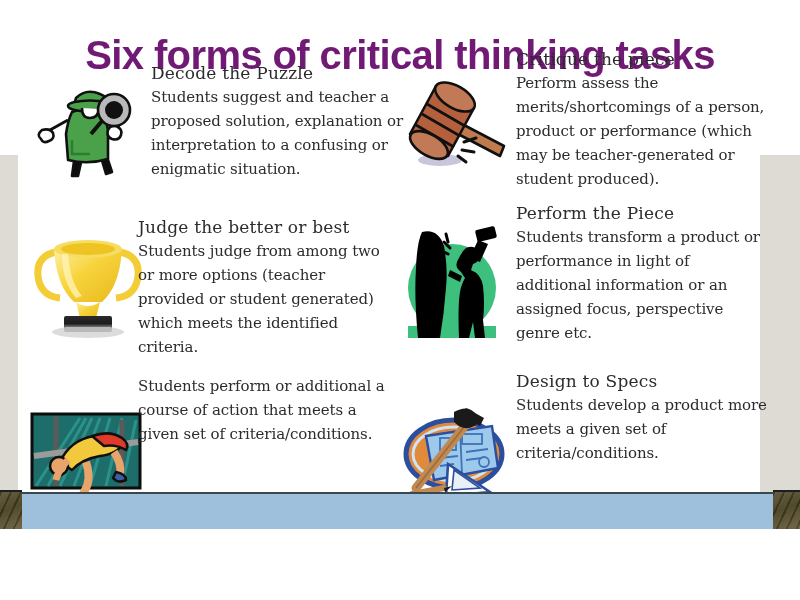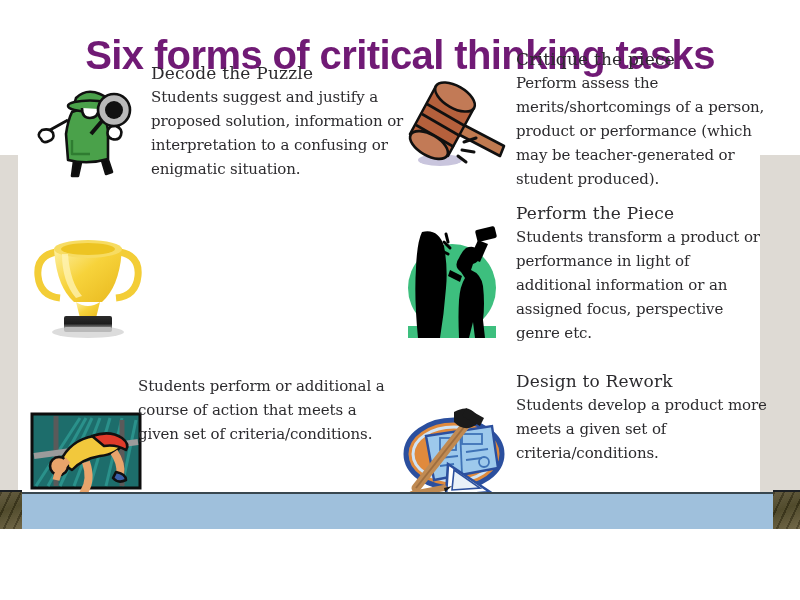--- a/index.html
+++ b/index.html
@@ -188,21 +188,21 @@
             <path d="M54 40 q0 10 8 10 q8 0 9 -9" fill="#ffffff"></path>
 
             <circle cx="86" cy="42" r="16" fill="#b9b9b9"></circle>
             <circle cx="86" cy="42" r="9" fill="#111111" stroke="none"></circle>
             <path d="M74 53 L63 66" stroke="#101010" stroke-width="4" fill="none"></path>
           </g>
         </svg>
       </div>
       <div class="item-text">
         <div class="item-title">Decode the Puzzle</div>
-        <div class="item-body">Students suggest and justify a proposed solution, information or interpretation to a confusing or enigmatic situation.</div>
+        <div class="item-body">Students suggest and teacher a proposed solution, explanation or interpretation to a confusing or enigmatic situation.</div>
       </div>
     </div>
 
     <div class="item col-r row-1" id="item-critique">
       <div class="item-icon">
         <svg class="icon-svg" viewBox="0 0 120 120" xmlns="http://www.w3.org/2000/svg">
           <ellipse cx="48" cy="96" rx="22" ry="6" fill="#c9c5dd"></ellipse>
           <g stroke="#101010" stroke-width="2.6" stroke-linejoin="round">
 
             <path d="M70 60 L112 82 L108 92 L66 70 Z" fill="#c07a50"></path>
@@ -256,20 +256,24 @@
           <ellipse cx="60" cy="25" rx="27" ry="6" fill="#edc422"></ellipse>
 
           <path d="M40 30 Q42 58 54 72 L48 74 Q34 58 34 30 Z" fill="#fff4b8" opacity="0.75"></path>
 
           <path d="M48 78 Q60 86 72 78 L68 94 L52 94 Z" fill="url(#goldg)"></path>
 
           <rect x="36" y="92" width="48" height="14" rx="2" fill="url(#baseg)"></rect>
           <rect x="36" y="103" width="48" height="5" rx="2" fill="#b9b9b9"></rect>
         </svg>
       </div>
+      <div class="item-text">
+        <div class="item-title">Judge the better or best</div>
+        <div class="item-body">Students judge from among two or more options (teacher provided or student generated) which meets the identified criteria.</div>
+      </div>
     </div>
 
     <div class="item col-r row-2" id="item-rework">
       <div class="item-icon">
         <svg class="icon-svg" viewBox="0 0 120 120" xmlns="http://www.w3.org/2000/svg">
           <ellipse cx="60" cy="70" rx="44" ry="44" fill="#3dbf7e"></ellipse>
           <rect x="16" y="108" width="88" height="12" fill="#3dbf7e"></rect>
 
           <path d="M30 14 q16 -4 22 14 q4 22 2 42 q-2 26 -6 50 L26 120 q-4 -40 -2 -70 q1 -26 6 -36 Z" fill="#000000"></path>
 
@@ -361,21 +365,21 @@
           <path d="M74 12 L92 22 L88 30 L70 20 Z" fill="#1a1a1a"></path>
 
           <path d="M56 68 L98 96 L54 100 Z" fill="#ffffff" stroke="#2b4f9e" stroke-width="2.6"></path>
           <path d="M62 74 L88 92 L60 94 Z" fill="#e8f0f8" stroke="#2b4f9e" stroke-width="1.6"></path>
 
           <path d="M20 98 L52 92" stroke="#c08a52" stroke-width="6" stroke-linecap="round"></path>
           <path d="M52 92 L60 90 L53 96 Z" fill="#1a1a1a"></path>
         </svg>
       </div>
       <div class="item-text">
-        <div class="item-title">Design to Rework</div>
+        <div class="item-title">Design to Specs</div>
         <div class="item-body">Students develop a product more meets a given set of criteria/conditions.</div>
       </div>
     </div>
 
   </div>
 
   <div class="blue-band"></div>
   <div class="wood wood-left"></div>
   <div class="wood wood-right"></div>
 

